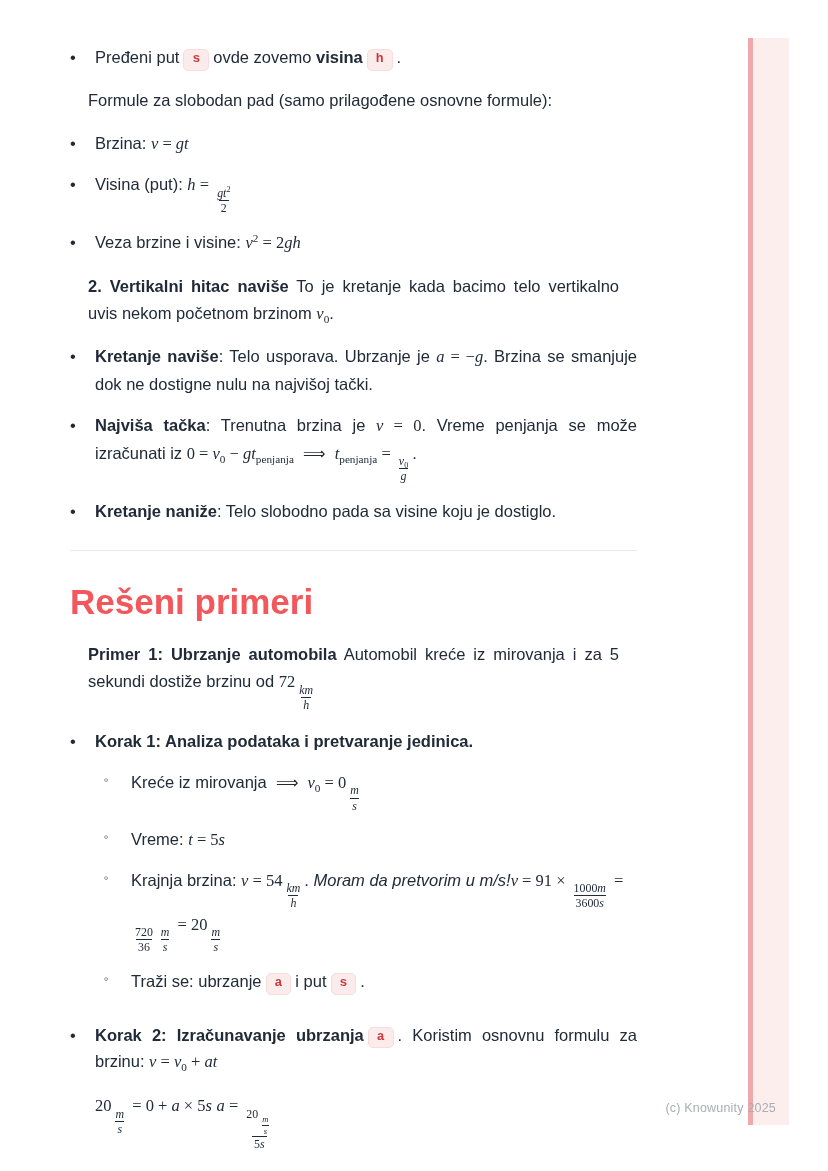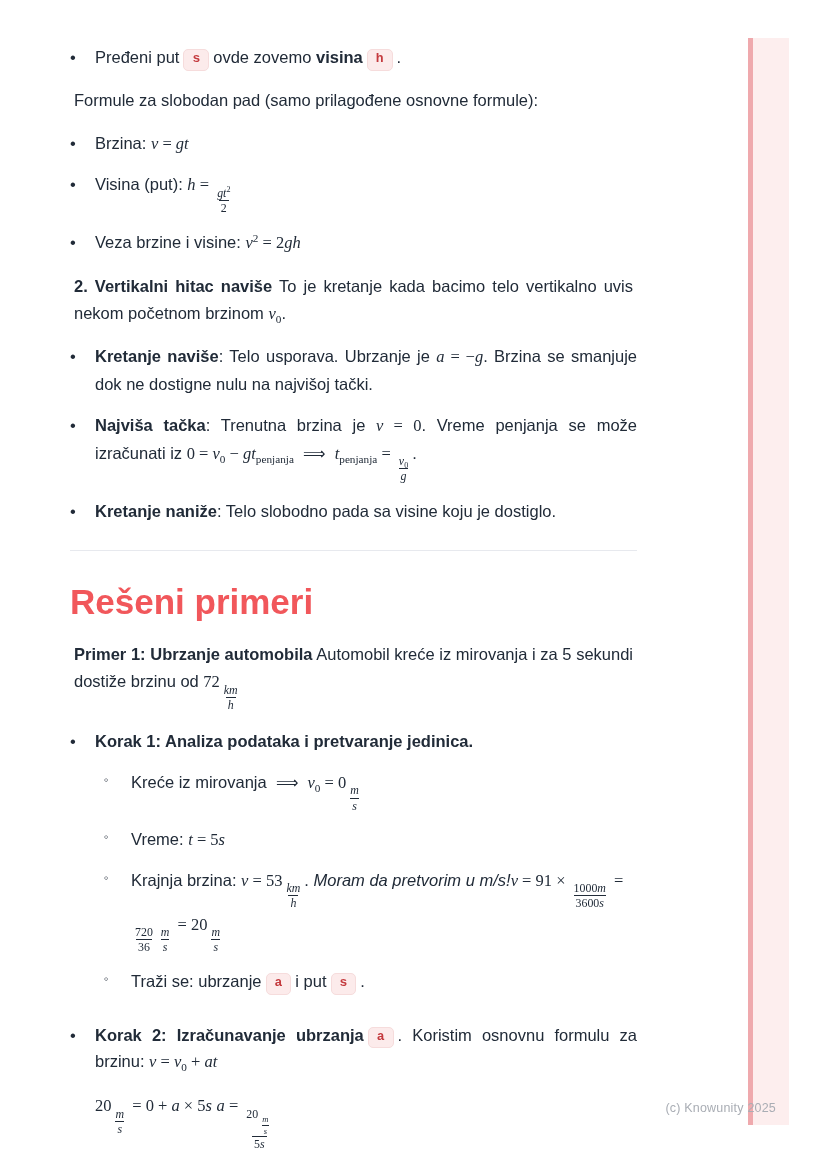--- a/index.html
+++ b/index.html
@@ -4,21 +4,21 @@
 <style>
   html,body{margin:0;padding:0;}
   body{
     width:828px;height:1171px;position:relative;background:#ffffff;
     font-family:"Liberation Sans",sans-serif;color:#212b38;overflow:hidden;
   }
   .content{
     position:absolute;left:70px;top:28px;width:567px;
     font-size:16.5px;line-height:1.62;
   }
-  .p{margin:14px 4px;}
+  .p{margin:14px 18px;}
   .p.justify{text-align:justify;}
   .p.eq-line{margin:16px 0 6px 0;}
   h2.heading{
     font-size:35px;font-weight:700;margin:30px 0 18px 0;line-height:1.2;
   }
   .hr{border-top:1px solid #e7e9ee;margin:26px 0 2px 0;height:0;}
   .ul{margin:16px 0;}
   .ul .li{display:flex;margin:0 0 14px 0;}
   .ul .li:last-child{margin-bottom:0;}
   .li > .bullet{width:25px;flex-shrink:0;}
@@ -143,21 +143,21 @@
             </div>
             <div class="li">
               <span class="bullet">◦</span>
               <div class="li-body">
                 <div class="li-text"><span class="txt">Vreme: </span><span class="m-i">t</span><span class="m-r"> = 5</span><span class="m-i">s</span></div>
               </div>
             </div>
             <div class="li">
               <span class="bullet">◦</span>
               <div class="li-body">
-                <div class="li-text"><span class="txt">Krajnja brzina: </span><span class="m-i">v</span><span class="m-r"> = 53</span><span class="frac">
+                <div class="li-text"><span class="txt">Krajnja brzina: </span><span class="m-i">v</span><span class="m-r"> = 54</span><span class="frac">
                     <span class="fn"><span class="m-i">km</span></span>
                     <span class="fd"><span class="m-i">h</span></span>
                   </span><span class="txt">. </span><span class="ital">Moram da pretvorim u m/s!</span><span class="m-i">v</span><span class="m-r"> = 91 × </span><span class="frac">
                     <span class="fn"><span class="m-r">1000</span><span class="m-i">m</span></span>
                     <span class="fd"><span class="m-r">3600</span><span class="m-i">s</span></span>
                   </span><span class="m-r"> = </span><span class="frac">
                     <span class="fn"><span class="m-r">720</span></span>
                     <span class="fd"><span class="m-r">36</span></span>
                   </span><span class="frac">
                     <span class="fn"><span class="m-i">m</span></span>

